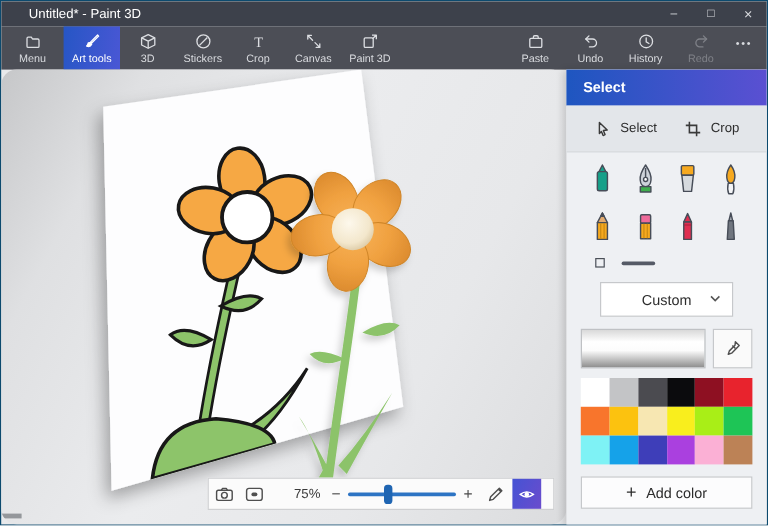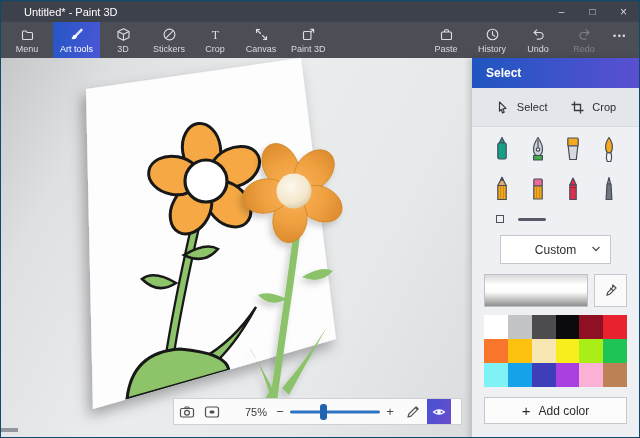--- a/index.html
+++ b/index.html
@@ -20,21 +20,21 @@
   .tb-item{display:flex;flex-direction:column;align-items:center;justify-content:center;gap:2px;
            font-size:9px;padding:0 7px;min-width:32px;white-space:nowrap;}
   .tb-item svg{display:block;}
   .tb-item.active{background:linear-gradient(100deg,#2656c5,#4a57d5);color:#fff;}
   .tb-item.disabled{opacity:.35;}
   .tb-spacer{flex:1;}
   .tb-more{align-self:center;padding:0 12px 8px 6px;font-size:9px;letter-spacing:1.5px;color:#d9dbdf;}
 
   
   .canvas-area{position:absolute;left:0;top:57px;width:471px;height:379px;overflow:hidden;
-     background:linear-gradient(118deg,#c6c7c9 0%,#dfe0e2 18%,#ebecee 45%,#e7e8ea 72%,#dbdcde 100%);}
+     background:linear-gradient(118deg,#c6c7c9 0%,#dfe0e2 18%,#ebecee 45%,#e7e8ea 72%,#dbdcde 100%);border-radius:13px;}
   svg.scene{position:absolute;left:0;top:0;}
   .scroll-fragment{position:absolute;left:0;top:370px;width:17px;height:4px;background:#94979b;}
 
   
   .zoombar{position:absolute;left:172px;top:340px;width:289px;height:27px;background:#fbfbfb;
            border:1px solid #cfd0d2;box-sizing:border-box;display:flex;align-items:center;}
   .icon-btn{width:25px;height:100%;display:flex;align-items:center;justify-content:center;}
   .zoom-label{font-size:11px;color:#3a3a3a;margin-left:18px;width:28px;text-align:center;}
   .sign{font-size:13px;color:#4a4a4a;width:16px;text-align:center;margin:0 2px;}
   .slider{position:relative;width:90px;height:100%;}
@@ -153,33 +153,33 @@
 
     <div class="tb-item">
       <svg width="15" height="15" viewBox="0 0 15 15" fill="none" stroke="#dcdee2" stroke-width="1.1" stroke-linejoin="round">
         <rect x="2.5" y="5" width="10" height="7.5" rx="1"></rect>
         <path d="M5.5 5 V3.8 a1 1 0 0 1 1-1 h2 a1 1 0 0 1 1 1 V5"></path>
       </svg>
       <span>Paste</span>
     </div>
 
     <div class="tb-item">
+      <svg width="15" height="15" viewBox="0 0 15 15" fill="none" stroke="#dcdee2" stroke-width="1.1" stroke-linecap="round" stroke-linejoin="round">
+        <path d="M3.2 5.5 h5.6 a3.3 3.3 0 0 1 0 6.6 h-2.6"></path>
+        <path d="M5.8 2.9 L3.2 5.5 L5.8 8.1"></path>
+      </svg>
+      <span>Undo</span>
+    </div>
+
+    <div class="tb-item">
       <svg width="15" height="15" viewBox="0 0 15 15" fill="none" stroke="#dcdee2" stroke-width="1.1" stroke-linecap="round">
         <circle cx="7.5" cy="7.5" r="5.3"></circle>
         <path d="M7.5 4.5 V7.8 L9.8 9.2"></path>
       </svg>
       <span>History</span>
-    </div>
-
-    <div class="tb-item">
-      <svg width="15" height="15" viewBox="0 0 15 15" fill="none" stroke="#dcdee2" stroke-width="1.1" stroke-linecap="round" stroke-linejoin="round">
-        <path d="M3.2 5.5 h5.6 a3.3 3.3 0 0 1 0 6.6 h-2.6"></path>
-        <path d="M5.8 2.9 L3.2 5.5 L5.8 8.1"></path>
-      </svg>
-      <span>Undo</span>
     </div>
 
     <div class="tb-item disabled">
       <svg width="15" height="15" viewBox="0 0 15 15" fill="none" stroke="#dcdee2" stroke-width="1.1" stroke-linecap="round" stroke-linejoin="round">
         <path d="M11.8 5.5 h-5.6 a3.3 3.3 0 0 0 0 6.6 h2.6"></path>
         <path d="M9.2 2.9 L11.8 5.5 L9.2 8.1"></path>
       </svg>
       <span>Redo</span>
     </div>
 

